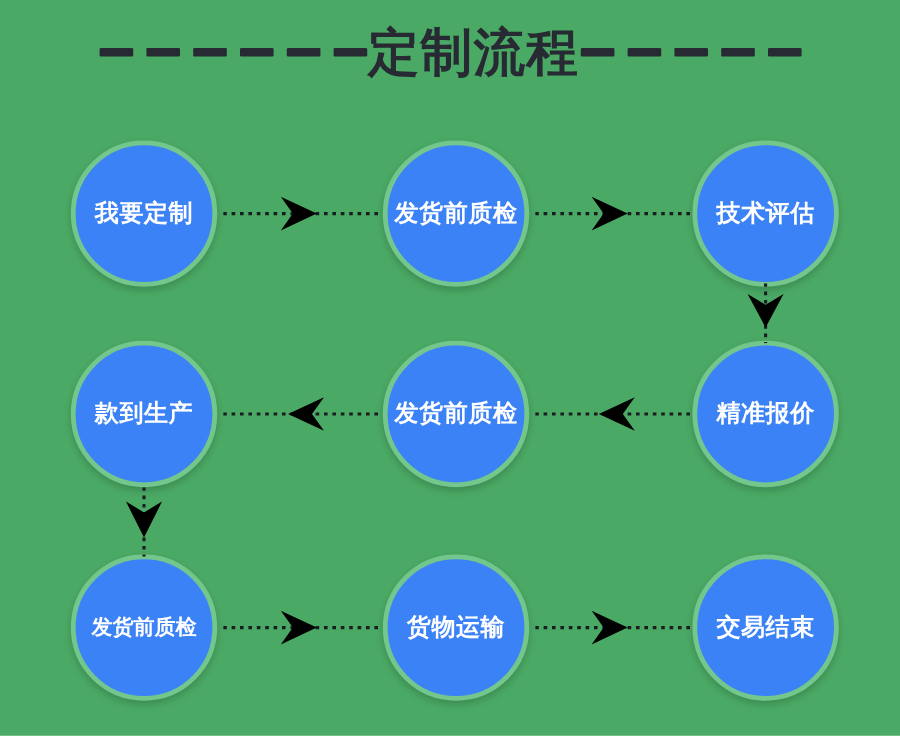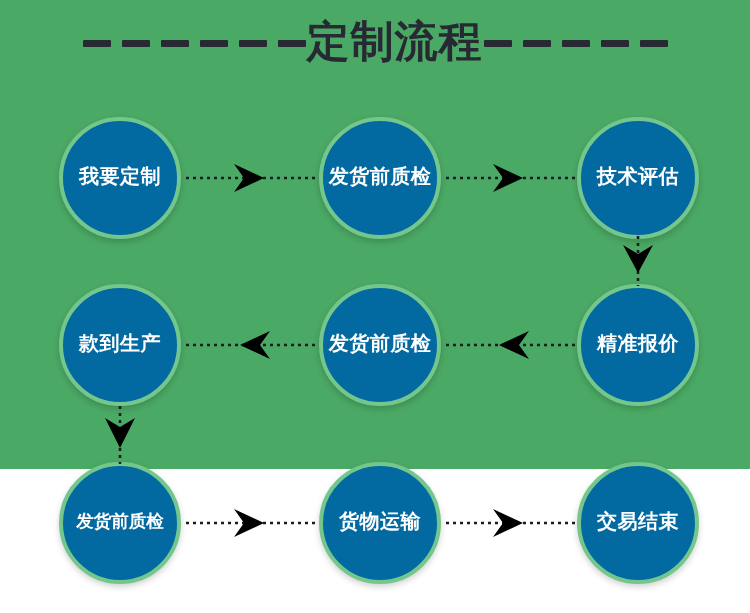--- a/index.html
+++ b/index.html
@@ -8,24 +8,23 @@
   }
   body {
     width: 750px;
     height: 613px;
     overflow: hidden;
     font-family: "Liberation Sans", "DejaVu Sans", sans-serif;
   }
   #flow-root {
     position: relative;
     width: 750px;
-    height: 469px;
+    height: 613px;
     background: #4aa964;
     box-sizing: border-box;
-    font-family: Liberation Mono, monospace;
   }
 
   
   #title-row {
     position: absolute;
     left: 0;
     top: 12px;
     width: 750px;
     height: 62px;
     display: flex;
@@ -55,21 +54,21 @@
     padding: 0 1px;
     margin-top: 2px;
   }
 
   
   .node {
     position: absolute;
     width: 122px;
     height: 122px;
     border-radius: 50%;
-    background: #0369a1;
+    background: #3b82f6;
     border: 4px solid #74c78c;
     box-sizing: border-box;
     display: flex;
     align-items: center;
     justify-content: center;
     box-shadow: 0 3px 6px rgba(0,0,0,0.18);
   }
   .node-label {
     color: #ffffff;
     font-size: 20px;

